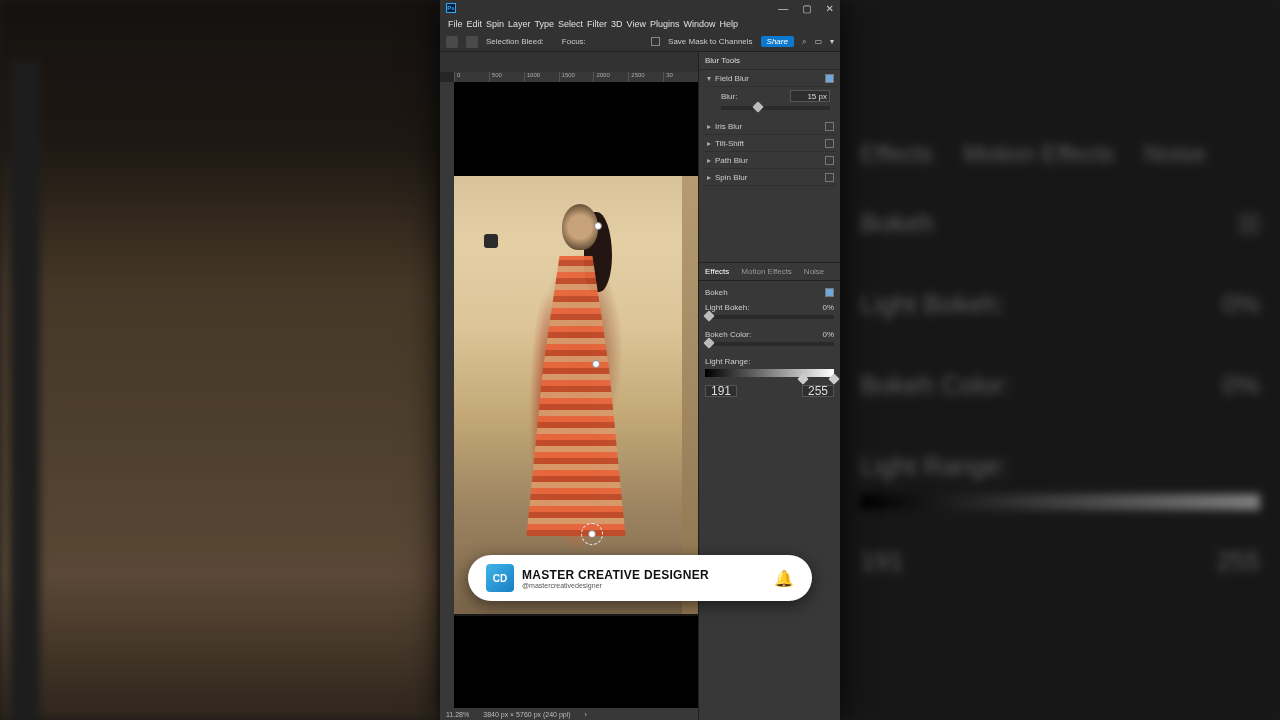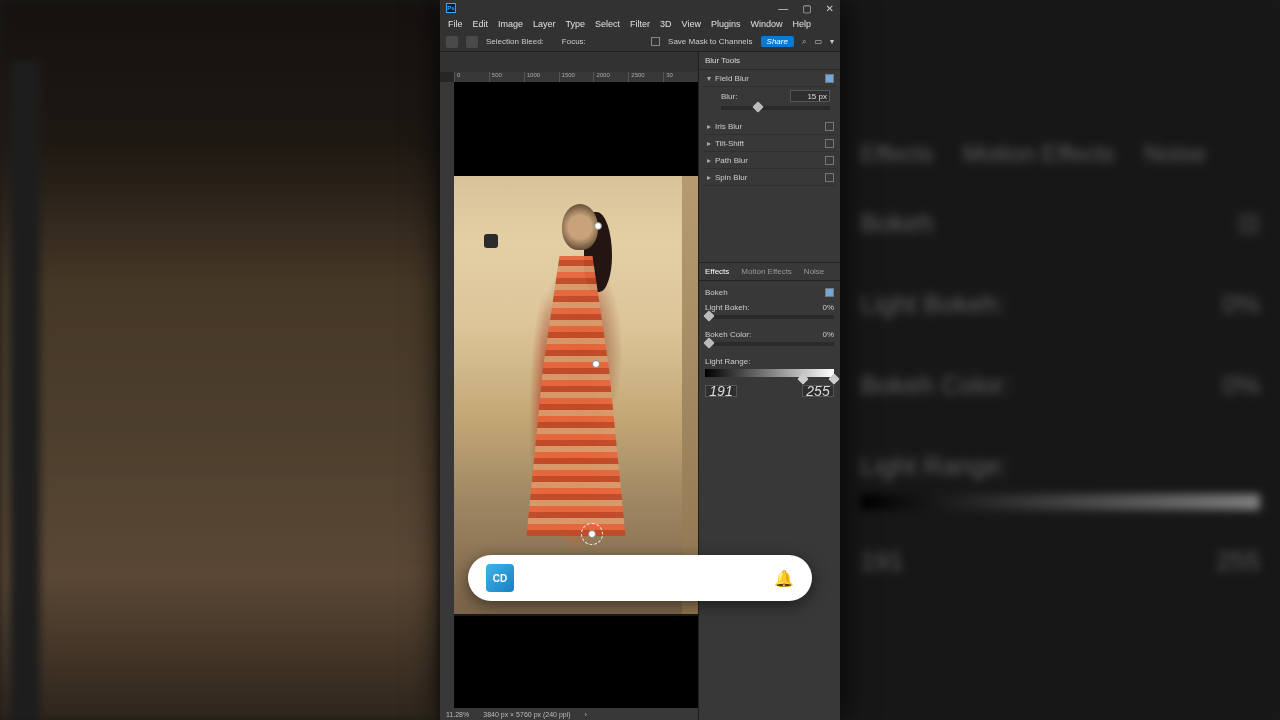--- a/index.html
+++ b/index.html
@@ -13,21 +13,21 @@
 .bg-right .row { display: flex; justify-content: space-between; margin-bottom: 50px; align-items: center; }
 .bg-right .tabs { display: flex; gap: 30px; font-size: 24px; }
 .bg-right .bar { height: 16px; background: linear-gradient(90deg, #000, #fff); margin: 12px 0 36px 0; }
 .bg-right .chk { width: 22px; height: 22px; background: #555; border-radius: 3px; }
 
 
 .ps-window { position: absolute; left: 440px; top: 0; width: 400px; height: 720px; background: #323232; color: #ccc; font-size: 9px; box-shadow: 0 0 30px rgba(0,0,0,.9); }
 .titlebar { height: 16px; background: #323232; display: flex; align-items: center; padding: 0 6px; gap: 8px; }
 .titlebar .ps-icon { width: 10px; height: 10px; background: #001e36; border: 1px solid #31a8ff; display: flex; align-items: center; justify-content: center; font-size: 6px; color: #31a8ff; font-weight: bold; }
 .titlebar .winbtns { margin-left: auto; display: flex; gap: 14px; font-size: 10px; color: #ccc; }
-.menubar { height: 16px; background: #323232; display: flex; align-items: center; padding: 0 8px; gap: 10px; font-size: 9px; color: #e0e0e0; }
+.menubar { height: 16px; background: #323232; display: flex; align-items: center; padding: 0 8px; gap: 4px; font-size: 9px; color: #e0e0e0; }
 .optbar { height: 20px; background: #323232; display: flex; align-items: center; padding: 0 6px; gap: 8px; font-size: 8px; border-bottom: 1px solid #1f1f1f; }
 .optbar .ico { width: 12px; height: 12px; background: #4a4a4a; border-radius: 2px; }
 .optbar .share { background: #0b79d0; color: #fff; padding: 1px 6px; border-radius: 2px; font-size: 8px; font-style: italic; }
 .optbar .checkbox-sm { width: 9px; height: 9px; border: 1px solid #888; }
 .tabbar { height: 20px; background: #2a2a2a; display: flex; align-items: center; padding: 0 6px; font-size: 8px; color: #ddd; }
 .tabbar .closex { margin-left: 4px; color: #bbb; }
 .tabbar .chev { margin-left: auto; color: #bbb; }
 
 .workarea { position: absolute; left: 0; top: 72px; width: 258px; height: 648px; background: #262626; }
 .ruler-h { position: absolute; top: 0; left: 14px; right: 0; height: 10px; background: #383838; display: flex; font-size: 6px; color: #aaa; }
@@ -86,21 +86,21 @@
 
 .effects { padding: 4px 6px; font-size: 8px; }
 .effects .erow { display: flex; justify-content: space-between; align-items: center; height: 15px; }
 .effects .chk { width: 9px; height: 9px; border: 1px solid #777; }
 .effects .chk.on { background: #6fa8dc; }
 .effects .slider { height: 4px; background: #2a2a2a; position: relative; margin-bottom: 8px; }
 .effects .slider .thumb { position: absolute; top: -3px; left: 0; width: 8px; height: 8px; background: #bbb; border-radius: 1px; transform: rotate(45deg); }
 .effects .slider.gradient { background: linear-gradient(90deg, #000, #fff); height: 8px; }
 .effects .slider.gradient .thumb { top: 6px; background: #ccc; }
 .effects .rangevals { display: flex; justify-content: space-between; margin-top: 4px; }
-.effects .rangevals input { width: 32px; height: 12px; background: #2e2e2e; border: 1px solid #555; color: #ddd; font-size: 14px; text-align: center; font-style: italic; }
+.effects .rangevals input { width: 32px; height: 12px; background: #2e2e2e; border: 1px solid #555; color: #ddd; font-size: 12px; text-align: center; }
 
 
 .sub-pill { position: absolute; left: 468px; width: 344px; top: 555px; height: 46px; background: #fff; border-radius: 23px; display: flex; align-items: center; padding: 0 18px; gap: 8px; box-shadow: 0 4px 16px rgba(0,0,0,.5); z-index: 50; }
 .sub-pill .logo { width: 28px; height: 28px; background: linear-gradient(135deg, #3fb4e8, #1a7fc4); border-radius: 4px; display: flex; align-items: center; justify-content: center; font-size: 10px; font-weight: bold; color: #fff; }
 .sub-pill .txt1 { font-size: 12px; font-weight: 800; color: #111; letter-spacing: .3px; }
 .sub-pill .txt2 { font-size: 7px; color: #555; }
 .sub-pill .bell { margin-left: auto; font-size: 16px; color: #222; }
 </style>
 </head>
 <body>
@@ -142,21 +142,21 @@
     <div class="ps-icon">Ps</div>
     <div class="winbtns">
       <span>—</span>
       <span>▢</span>
       <span>✕</span>
     </div>
   </div>
   <div class="menubar">
     <span>File</span>
     <span>Edit</span>
-    <span>Image</span>
+    <span>Spin</span>
     <span>Layer</span>
     <span>Type</span>
     <span>Select</span>
     <span>Filter</span>
     <span>3D</span>
     <span>View</span>
     <span>Plugins</span>
     <span>Window</span>
     <span>Help</span>
   </div>
@@ -279,14 +279,18 @@
       <div class="rangevals">
         <input value="191" style="">
         <input value="255" style="">
       </div>
     </div>
   </div>
 </div>
 
 <div class="sub-pill">
   <div class="logo">CD</div>
+  <div>
+    <div class="txt1">MASTER CREATIVE DESIGNER</div>
+    <div class="txt2">@mastercreativedesigner</div>
+  </div>
   <div class="bell">🔔</div>
 </div>
 
 </body></html>

